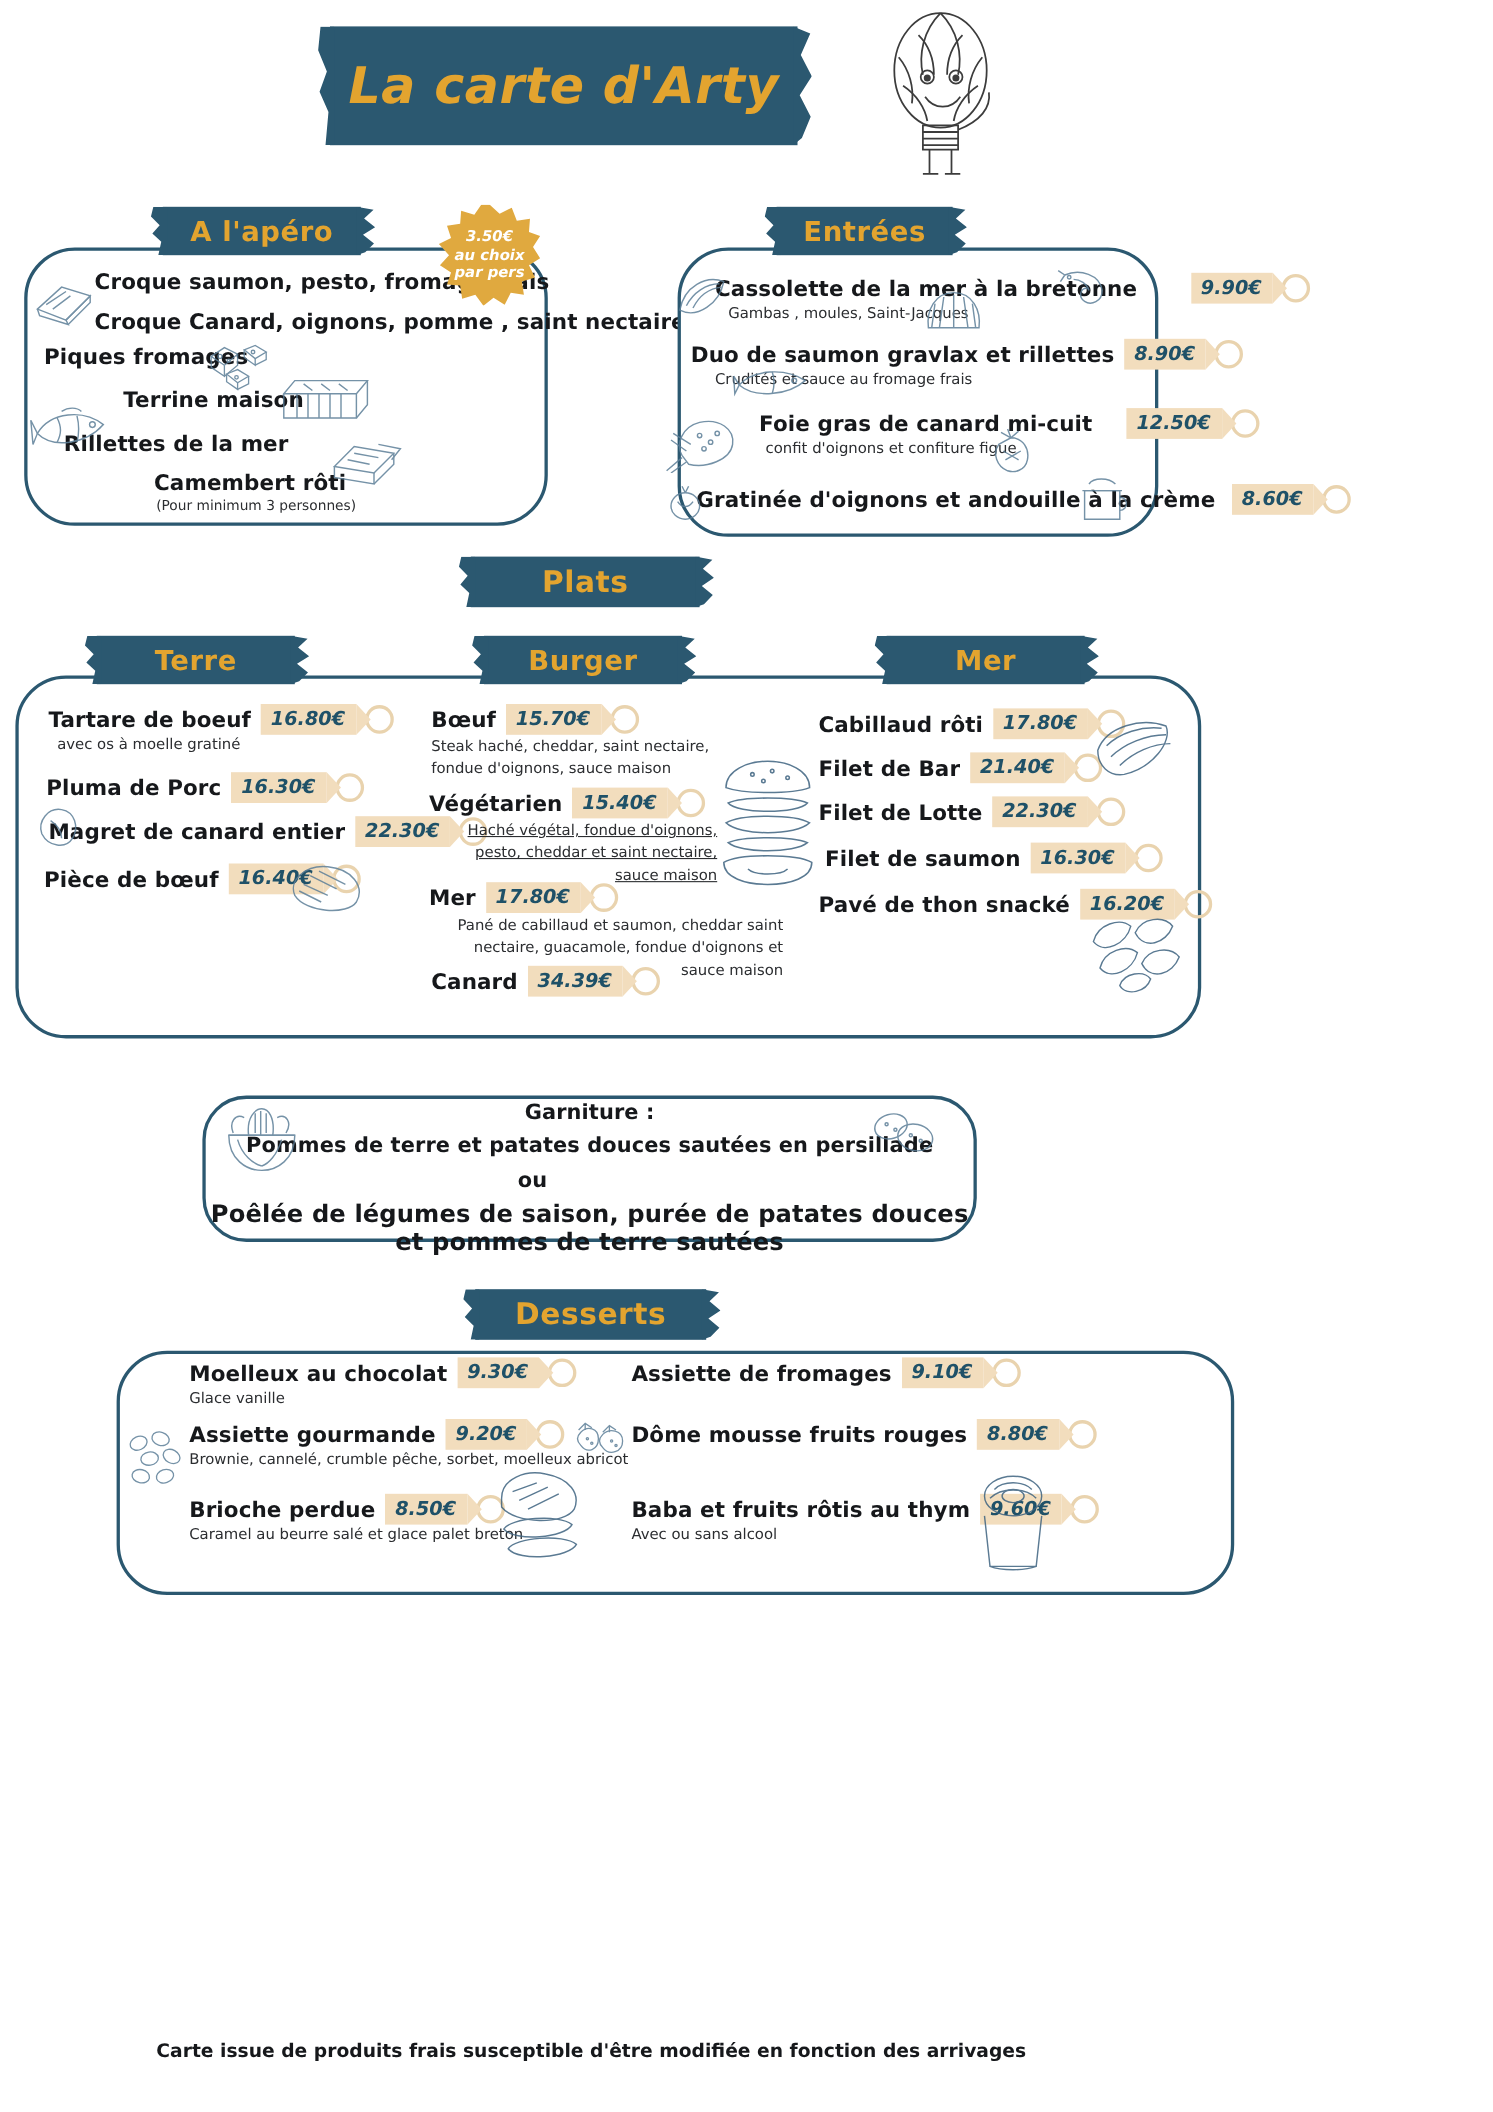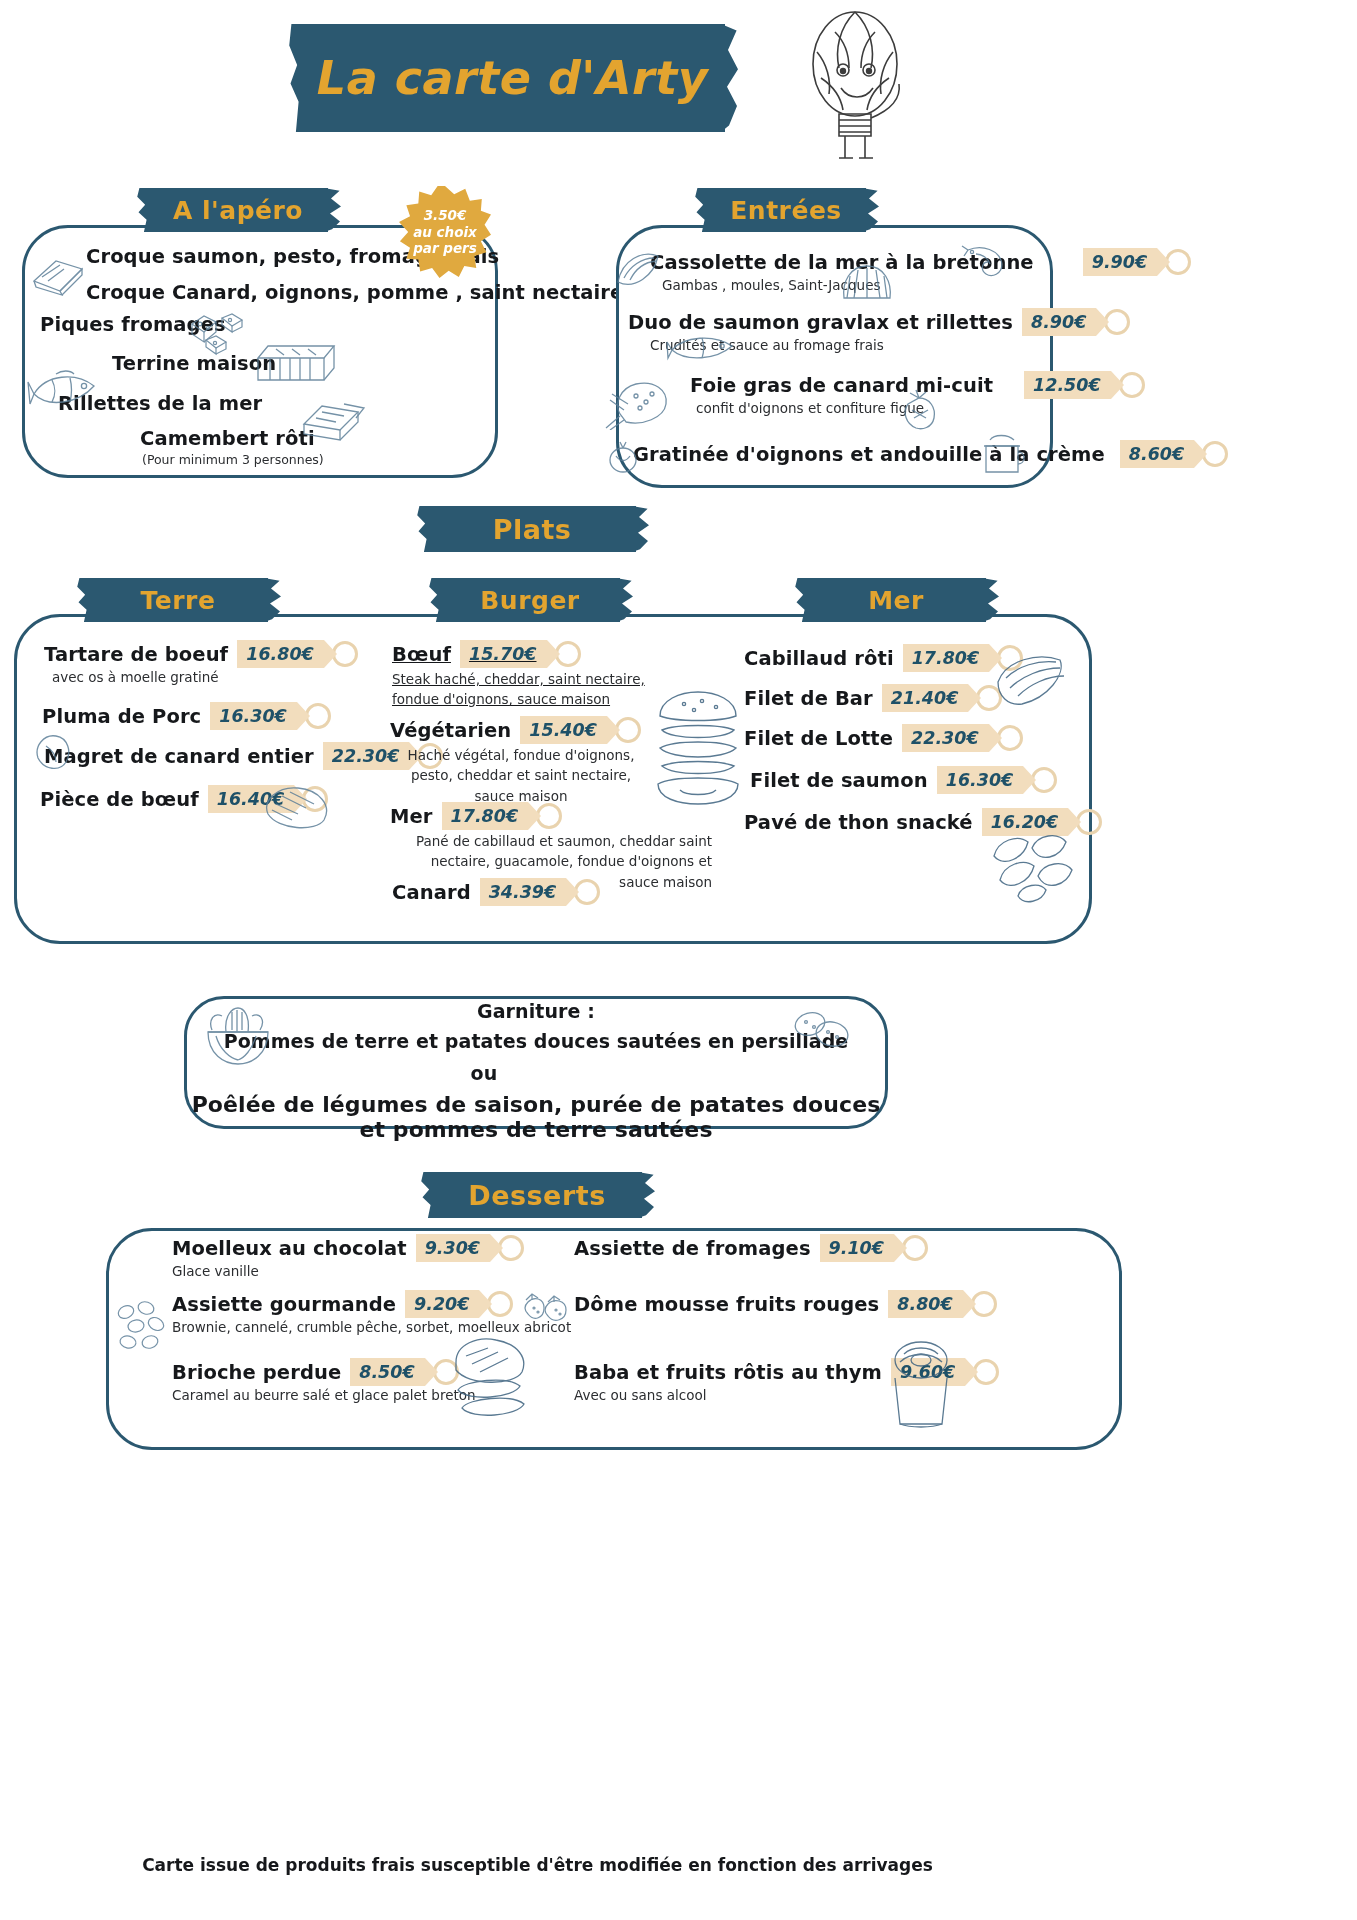--- a/index.html
+++ b/index.html
@@ -417,39 +417,39 @@
   </div>
   <div class="ill" style="left:258px; top:780px;">
     <svg width="78" height="56" viewBox="0 0 78 56">
         <g fill="none" stroke="#5d7f98" stroke-width="1.3">
       <path d="M10 34 C4 20 20 6 40 8 C62 10 74 26 66 40 C58 52 20 50 10 34 Z"></path>
       <path d="M18 24 L40 34 M24 16 L48 28 M32 12 L56 24 M14 30 L34 40"></path>
         </g>
       </svg>
   </div>
 
-  <div class="item" style="left:392px; top:640px;text-decoration:underline;">
+  <div class="item" style="left:392px; top:640px;">
     <div class="row">
       <span class="name">Bœuf</span>
       <span class="ptag">
         <span>15.70€</span>
           <span class="hole"></span>
       </span>
     </div>
     <div class="desc centered" style="width:270px; text-align:left; line-height:1.5;">Steak haché, cheddar, saint nectaire, fondue d'oignons, sauce maison</div>
   </div>
   <div class="item" style="left:390px; top:716px;">
     <div class="row">
       <span class="name">Végétarien</span>
       <span class="ptag">
         <span>15.40€</span>
           <span class="hole"></span>
       </span>
     </div>
-    <div class="desc centered" style="width:262px; text-align:center; line-height:1.5;">Haché végétal, fondue d'oignons, pesto, cheddar et saint nectaire, sauce maison</div>
+    <div class="desc centered" style="width:262px; text-align:right; line-height:1.5;text-decoration:underline;">Haché végétal, fondue d'oignons, pesto, cheddar et saint nectaire, sauce maison</div>
   </div>
   <div class="item" style="left:390px; top:802px;">
     <div class="row">
       <span class="name">Mer</span>
       <span class="ptag">
         <span>17.80€</span>
           <span class="hole"></span>
       </span>
     </div>
     <div class="desc centered" style="width:322px; text-align:right; line-height:1.5;">Pané de cabillaud et saumon, cheddar saint nectaire, guacamole, fondue d'oignons et sauce maison</div>

